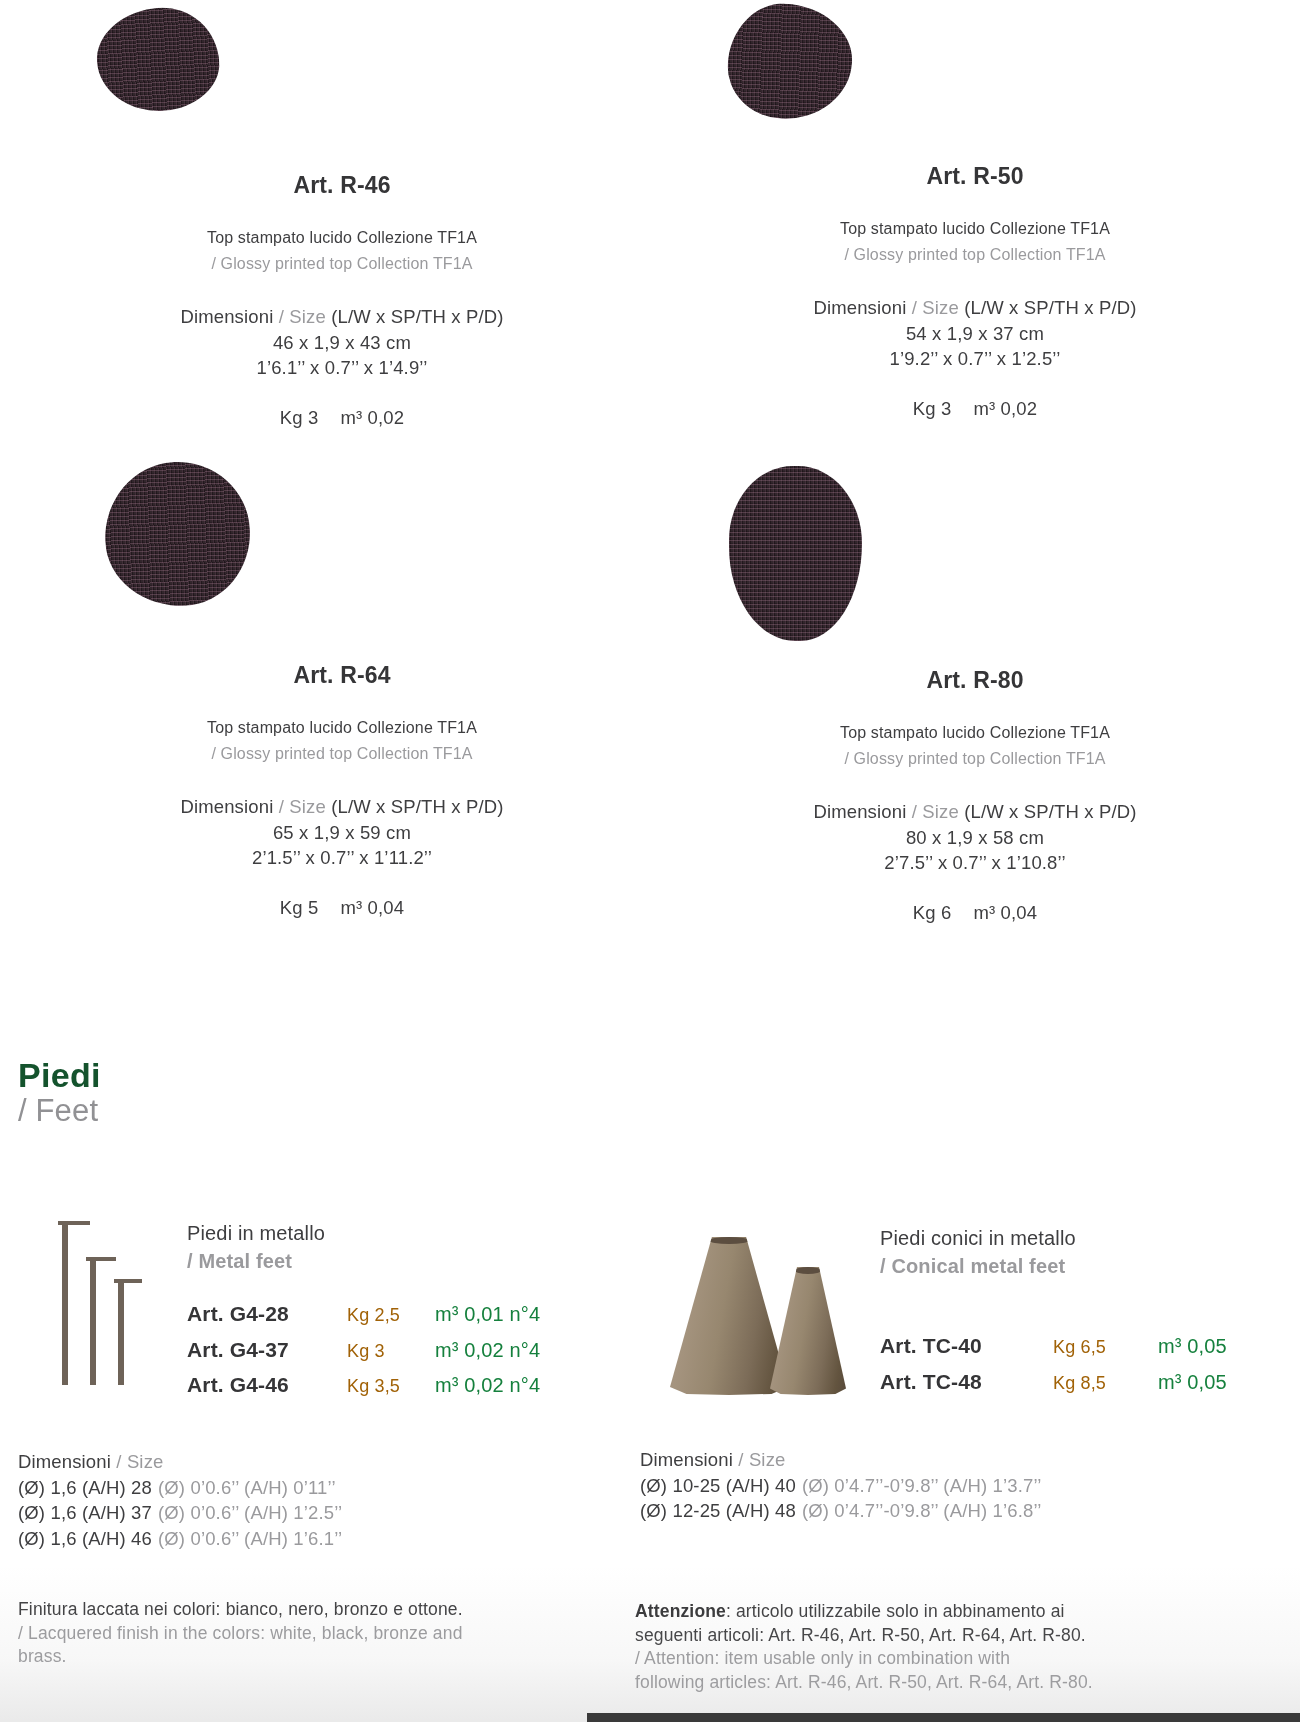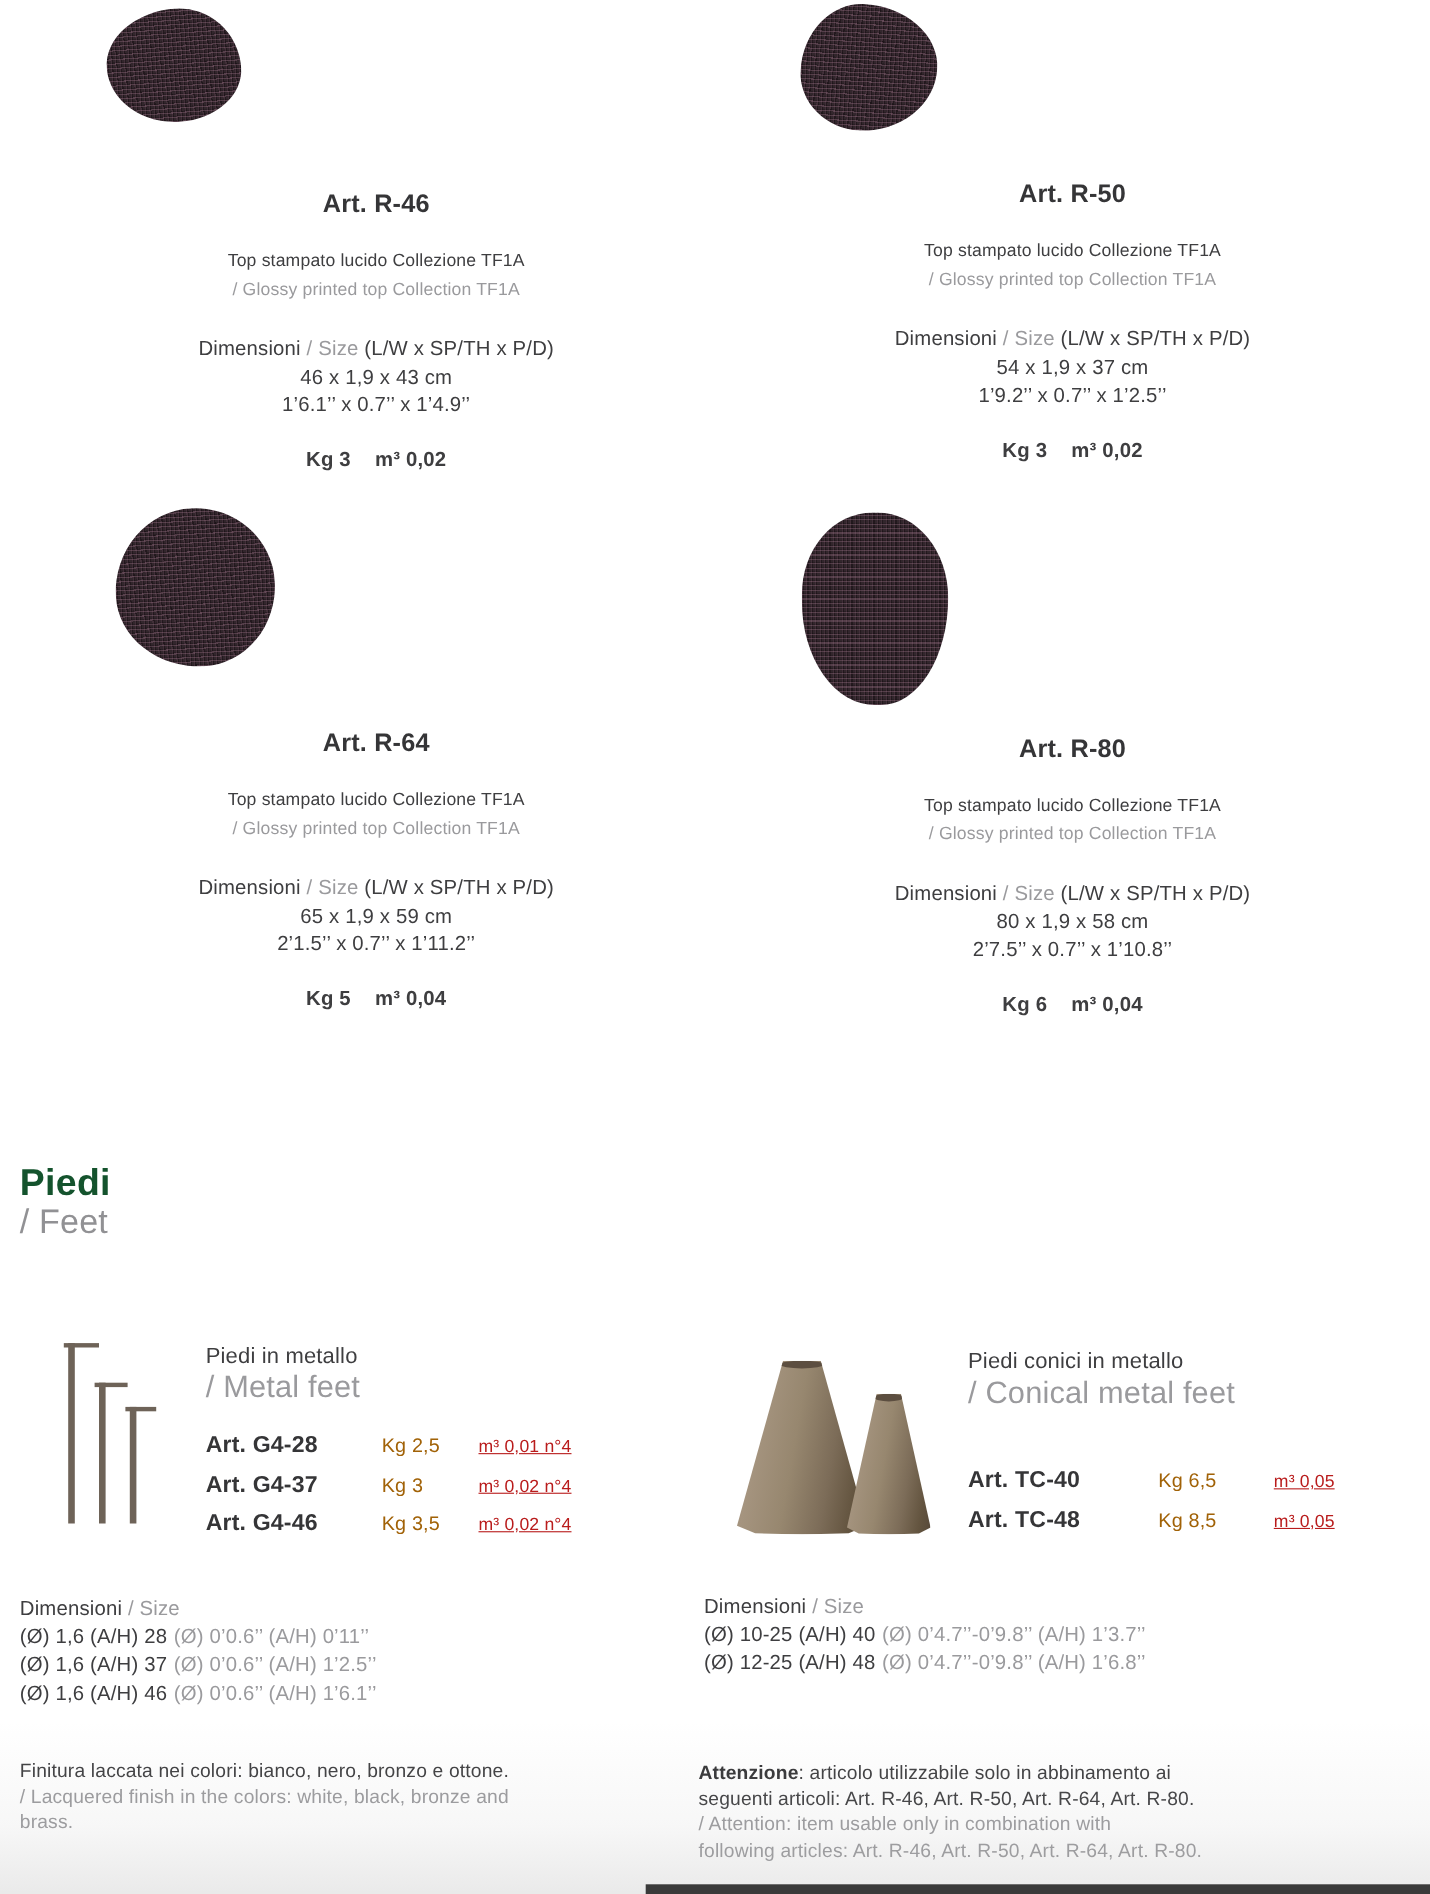--- a/index.html
+++ b/index.html
@@ -24,21 +24,21 @@
   .blob-r80{left:729px;top:466px;width:133px;height:175px;border-radius:50% 50% 48% 52% / 44% 46% 58% 56%;}
   
   .card{position:absolute;width:490px;text-align:center;}
   .card-r46{left:97px;top:172px;}
   .card-r50{left:730px;top:163px;}
   .card-r64{left:97px;top:662px;}
   .card-r80{left:730px;top:667px;}
   .art-title{font-size:23px;line-height:26px;font-weight:bold;color:#353537;margin:0;}
   .desc{margin-top:27px;font-size:16px;line-height:26px;}
   .dims{margin-top:27px;font-size:18.5px;line-height:25.5px;}
-  .weight{margin-top:26px;font-size:18.5px;color:#3e3e40;font-weight:bold;}
+  .weight{margin-top:26px;font-size:18.5px;color:#3e3e40;}
   .weight .w{margin-right:22px;}
   .line-dark{color:#3e3e40;}
   .line-gray{color:#9a9a9d;}
   
   .feet-heading{position:absolute;left:18px;top:1056px;}
   .feet-heading .h-it{font-size:34px;line-height:38px;font-weight:bold;color:#14532d;letter-spacing:.3px;}
   .feet-heading .h-en{font-size:31px;line-height:34px;color:#919194;}
   
   .metal-illus{position:absolute;left:45px;top:1221px;width:110px;height:166px;}
   .rod,.cap{position:absolute;background:#6e6358;}
@@ -46,29 +46,29 @@
   .cap1{left:13px;top:0;width:32px;height:4px;}
   .rod2{left:45px;top:36px;width:6px;height:128px;}
   .cap2{left:41px;top:36px;width:30px;height:4px;}
   .rod3{left:73px;top:58px;width:6px;height:106px;}
   .cap3{left:69px;top:58px;width:28px;height:4px;}
   
   .spec-block{position:absolute;}
   .spec-metal{left:187px;top:1219px;width:420px;}
   .spec-conical{left:880px;top:1224px;width:420px;}
   .sec-title-it{font-size:20px;line-height:28px;color:#3e3e40;}
-  .sec-title-en{font-size:28px;line-height:28px;color:#9a9a9d;}
+  .sec-title-en{font-size:20px;line-height:28px;color:#9a9a9d;font-weight:bold;}
   .spec-rows{margin-top:22px;}
   .spec-rows.tall-gap{margin-top:49px;}
   .spec-row{line-height:33.5px;white-space:nowrap;}
   .spec-art{display:inline-block;width:160px;font-size:21px;font-weight:bold;color:#353537;}
   .spec-conical .spec-art{width:173px;}
   .spec-kg{display:inline-block;width:88px;font-size:18px;color:#a16207;}
   .spec-conical .spec-kg{width:105px;}
-  .spec-vol{font-size:16px;color:#b91c1c;text-decoration:underline;}
+  .spec-vol{font-size:20px;color:#15803d;}
   
   .cones{position:absolute;left:670px;top:1237px;width:180px;height:160px;}
   .cone{position:absolute;clip-path:polygon(35.5% 0%, 64.5% 0%, 100% 95%, 86% 99.3%, 50% 100%, 14% 99.3%, 0% 95%);
     background:linear-gradient(100deg,#8d7d6a 0%,#a5947f 20%,#97876f 45%,#7c6c58 70%,#63543f 88%,#57493a 100%);}
   .cone-big{left:0;top:0;width:118px;height:158px;}
   .cone-small{left:100px;top:30px;width:76px;height:128px;}
   .cone::before{content:"";position:absolute;left:33%;top:0;width:34%;height:7px;border-radius:50%;background:#5c4e40;}
   
   .dims-block{position:absolute;font-size:18.5px;line-height:25.5px;}
   .dims-left{left:18px;top:1449px;width:560px;}

